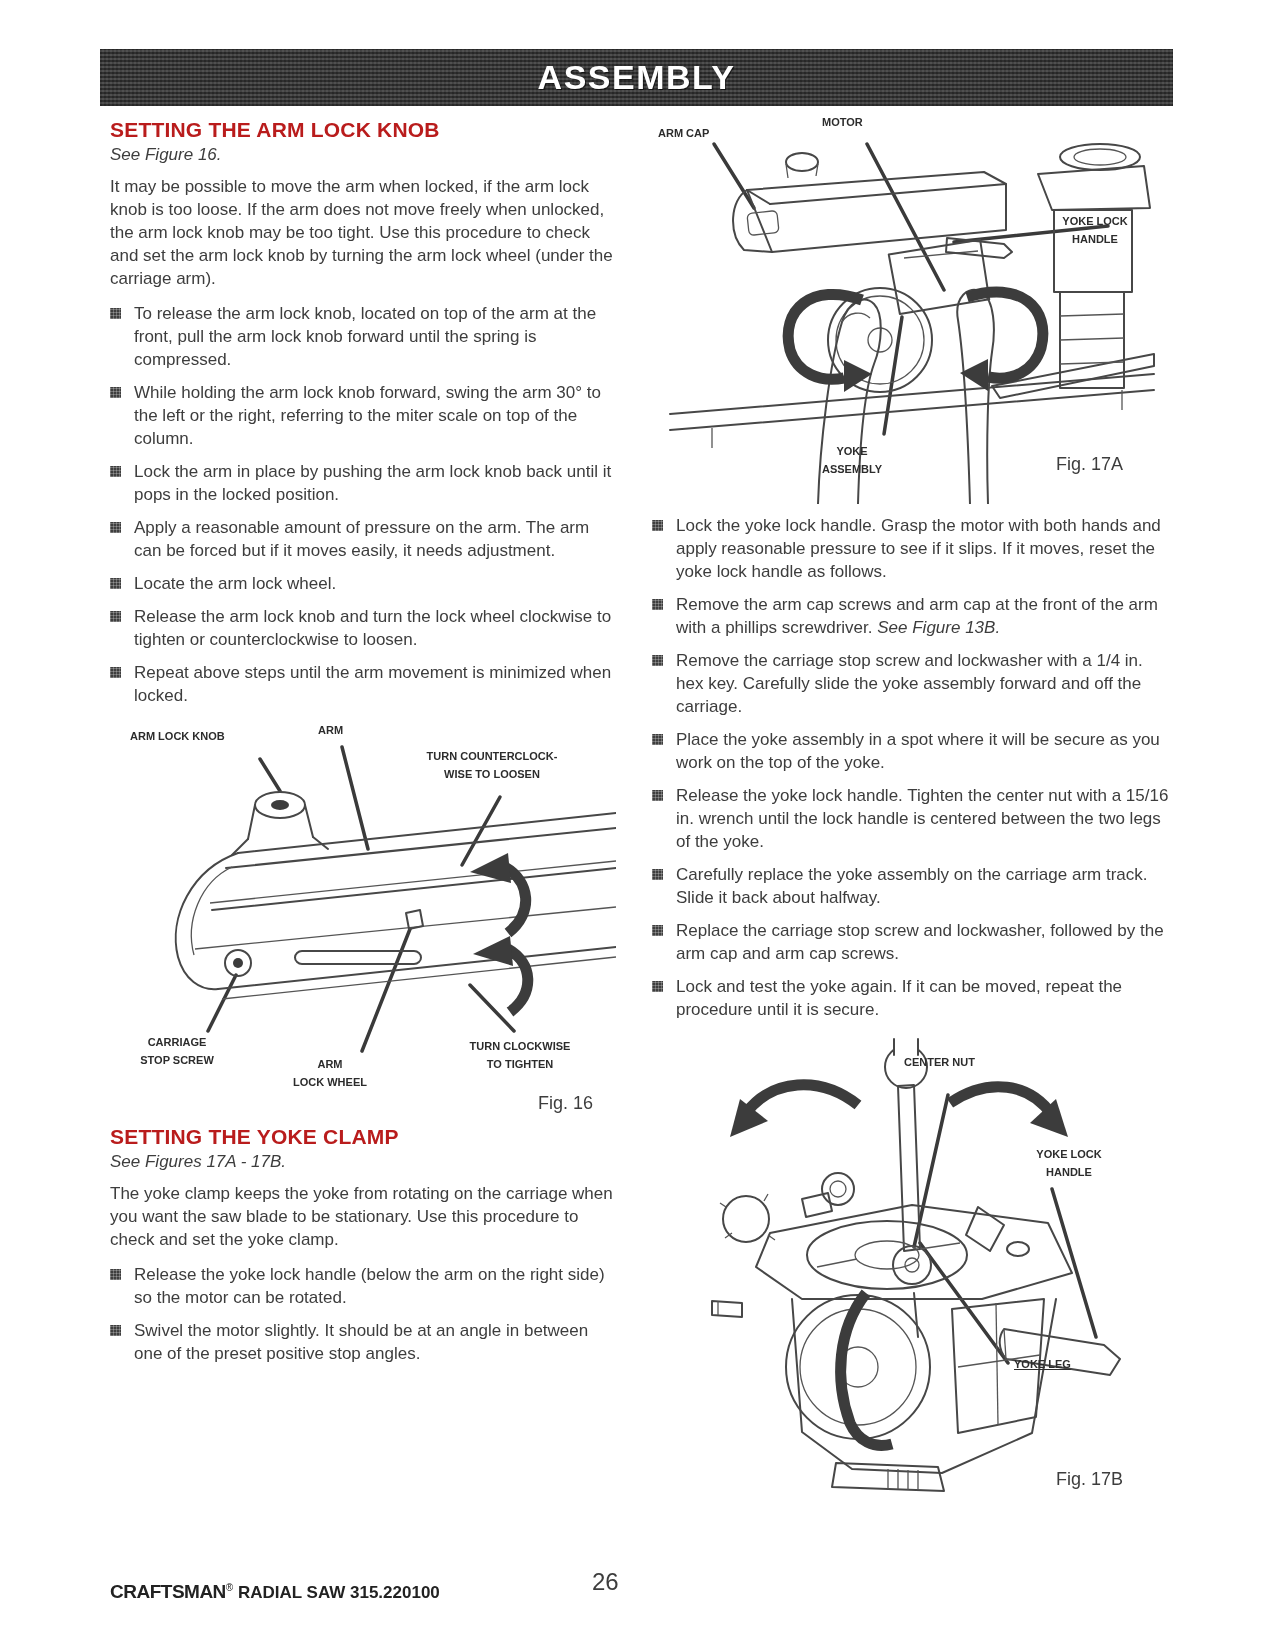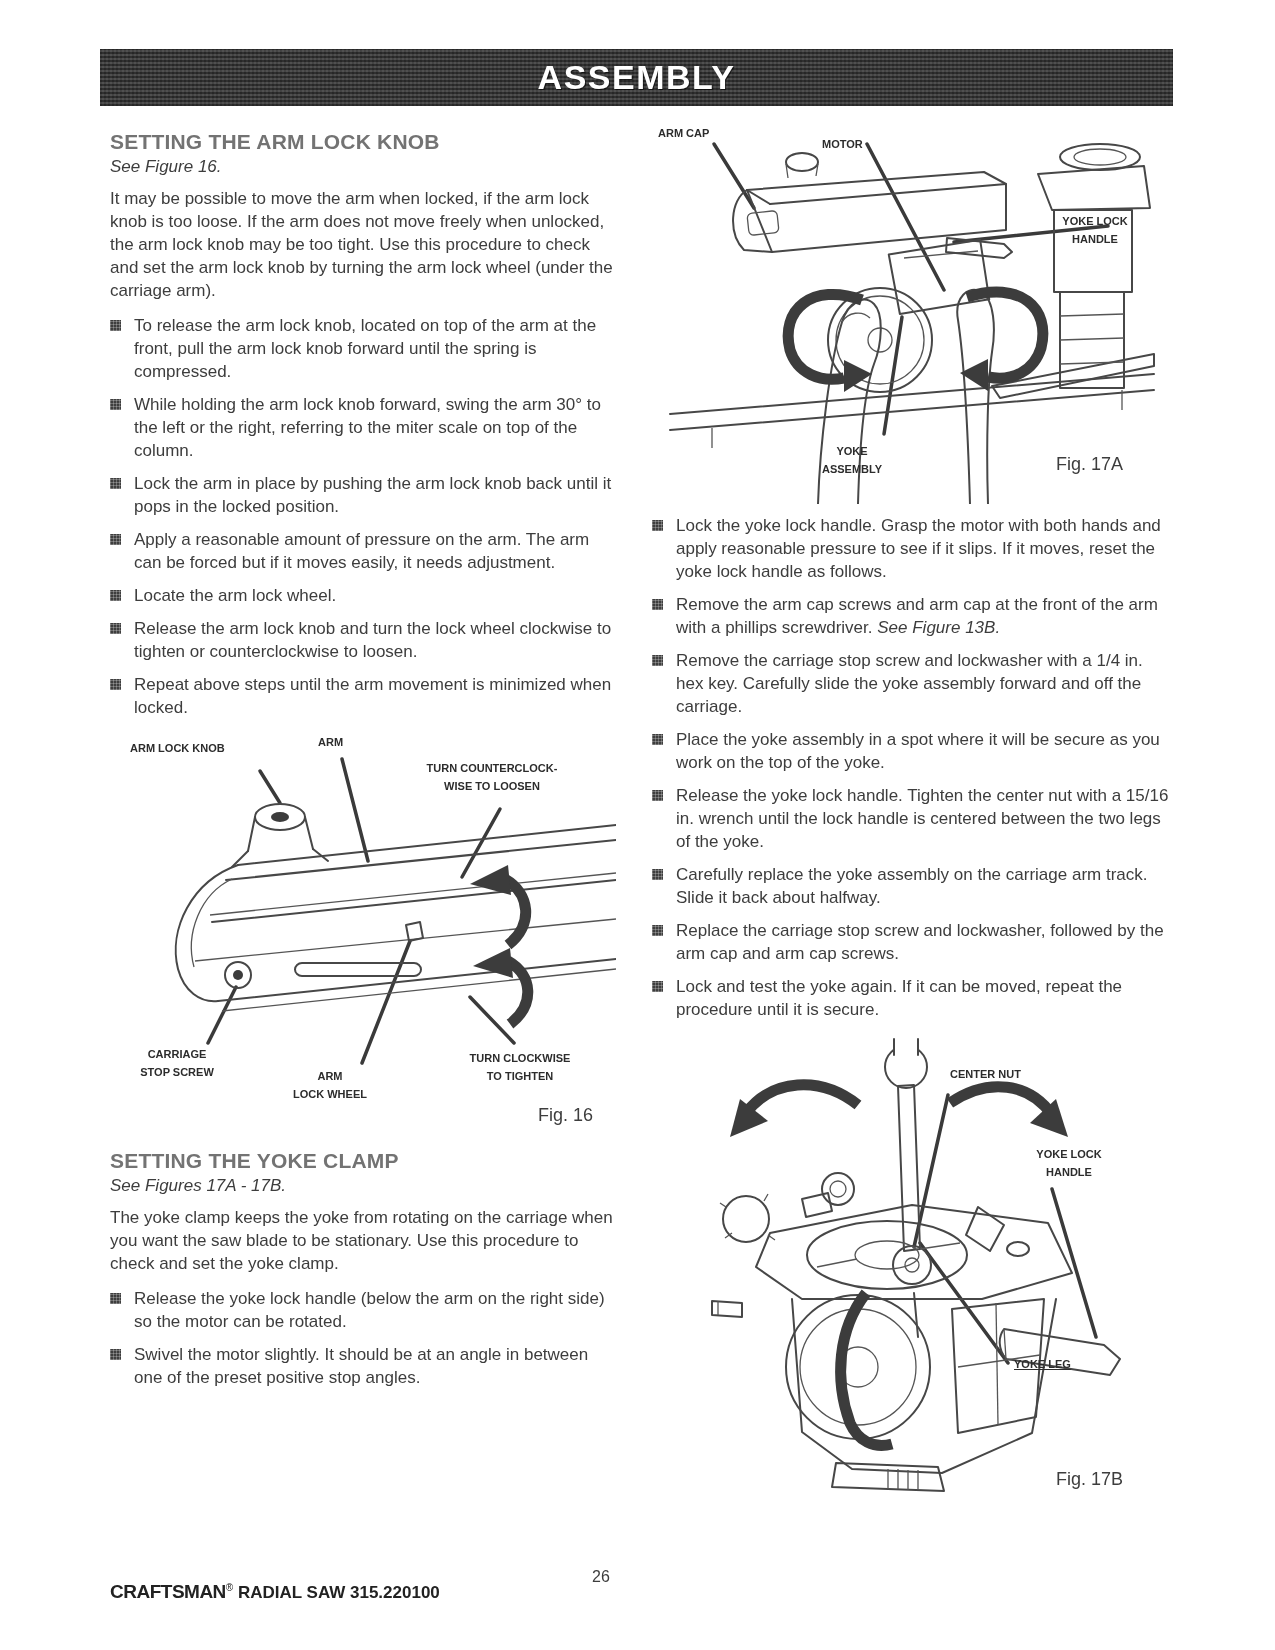--- a/index.html
+++ b/index.html
@@ -18,21 +18,21 @@
     display:flex;align-items:center;justify-content:center;
   }
   .banner .title{
     color:#ffffff;font-size:34px;font-weight:bold;letter-spacing:1.5px;
     text-shadow:1px 1px 0 rgba(0,0,0,.6);
   }
   
   .col-left{position:absolute;left:110px;top:118px;width:506px;}
   .col-right{position:absolute;left:652px;top:112px;width:522px;}
   h3.sec{
-    font-size:21px;font-weight:bold;color:#737373;margin:12px 0 3px 0;letter-spacing:.2px;
+    font-size:21px;font-weight:bold;color:#b91c1c;margin:0 0 3px 0;letter-spacing:.2px;
   }
   .see{font-style:italic;font-size:17px;color:#3d3d3d;margin:0 0 10px 0;}
   p.body{font-size:17px;line-height:23px;margin:0 0 12px 0;color:#3d3d3d;}
   .bullets{margin:2px 0 6px 0;}
   .bullet{display:flex;gap:13px;margin-bottom:10px;}
   .bullet-marker{
     flex:none;width:11px;height:11px;margin-top:6px;background:#3e3e3e;
     background-image:repeating-linear-gradient(0deg, rgba(255,255,255,.25) 0 1px, transparent 1px 3px),
                      repeating-linear-gradient(90deg, rgba(255,255,255,.25) 0 1px, transparent 1px 3px);
   }
@@ -55,21 +55,21 @@
   #fig16{height:408px;margin-top:2px;}
   #fig17a{height:392px;margin-bottom:10px;}
   #fig17b{height:468px;margin-top:16px;}
   
   .footer-brand{
     position:absolute;left:110px;top:1581px;font-size:17px;color:#222;
   }
   .footer-brand .logo{font-weight:bold;letter-spacing:-0.5px;font-size:19px;}
   .footer-brand .reg{font-size:10px;vertical-align:super;}
   .footer-brand .model{font-weight:bold;font-size:17px;}
-  .page-num{position:absolute;left:592px;top:1568px;font-size:16px;color:#3d3d3d;}
+  .page-num{position:absolute;left:592px;top:1568px;font-size:24px;color:#3d3d3d;}
 </style>
 </head>
 <body>
 
 <div class="page">
 
   <div class="banner">
     <span class="title">ASSEMBLY</span>
   </div>
 
@@ -223,21 +223,21 @@
 
         <path class="ln" d="M318,392 C316,322 312,248 306,208 C302,186 316,172 330,180 C342,188 344,216 340,240 C336,268 334,330 336,392"></path>
 
         <path class="arrow" d="M210,188 C160,170 128,198 138,238 C145,261 168,271 192,266"></path>
         <polygon class="head" points="220,262 192,248 192,280"></polygon>
 
         <path class="arrow" d="M315,185 C368,168 399,196 389,236 C382,259 360,270 336,265"></path>
         <polygon class="head" points="308,261 336,247 336,279"></polygon>
       </svg>
       <div class="fig-label" style="left:6px;top:12px;">ARM CAP</div>
-      <div class="fig-label" style="left:170px;top:23px;">MOTOR</div>
+      <div class="fig-label" style="left:170px;top:1px;">MOTOR</div>
       <div class="fig-label" style="left:378px;top:100px;width:130px;text-align:center;">YOKE LOCK
 HANDLE</div>
       <div class="fig-label" style="left:140px;top:330px;width:120px;text-align:center;">YOKE
 ASSEMBLY</div>
       <div class="fig-caption" style="left:404px;top:342px;">Fig. 17A</div>
     </div>
 
     <div class="bullets">
         <div class="bullet">
           <span class="bullet-marker"></span>
@@ -321,21 +321,21 @@
 
         <path class="arrow" d="M214,256 C186,292 182,342 198,386 C206,404 222,412 240,407" stroke-width="9"></path>
         <line class="ln" x1="262" y1="256" x2="266" y2="300"></line>
 
         <path class="ln" d="M60,264 l30,2 l0,14 l-30,-2 z"></path>
         <line class="thin" x1="66" y1="264" x2="66" y2="278"></line>
 
         <path class="ln" d="M184,426 L286,430 L292,454 L180,450 Z"></path>
         <path class="thin" d="M236,432 l0,20 M246,432 l0,20 M256,433 l0,20 M266,433 l0,20"></path>
       </svg>
-      <div class="fig-label" style="left:252px;top:28px;margin-left:46px;">CENTER NUT</div>
+      <div class="fig-label" style="left:252px;top:16px;">CENTER NUT</div>
       <div class="fig-label" style="left:352px;top:108px;width:130px;text-align:center;">YOKE LOCK
 HANDLE</div>
       <div class="fig-label" style="left:362px;top:318px;text-decoration:underline;">YOKE  LEG</div>
       <div class="fig-caption" style="left:404px;top:432px;">Fig. 17B</div>
     </div>
   </div>
 
   <div class="footer-brand">
     <span class="logo">CRAFTSMAN</span><span class="reg">®</span><span class="model"> RADIAL SAW 315.220100</span>
   </div>

